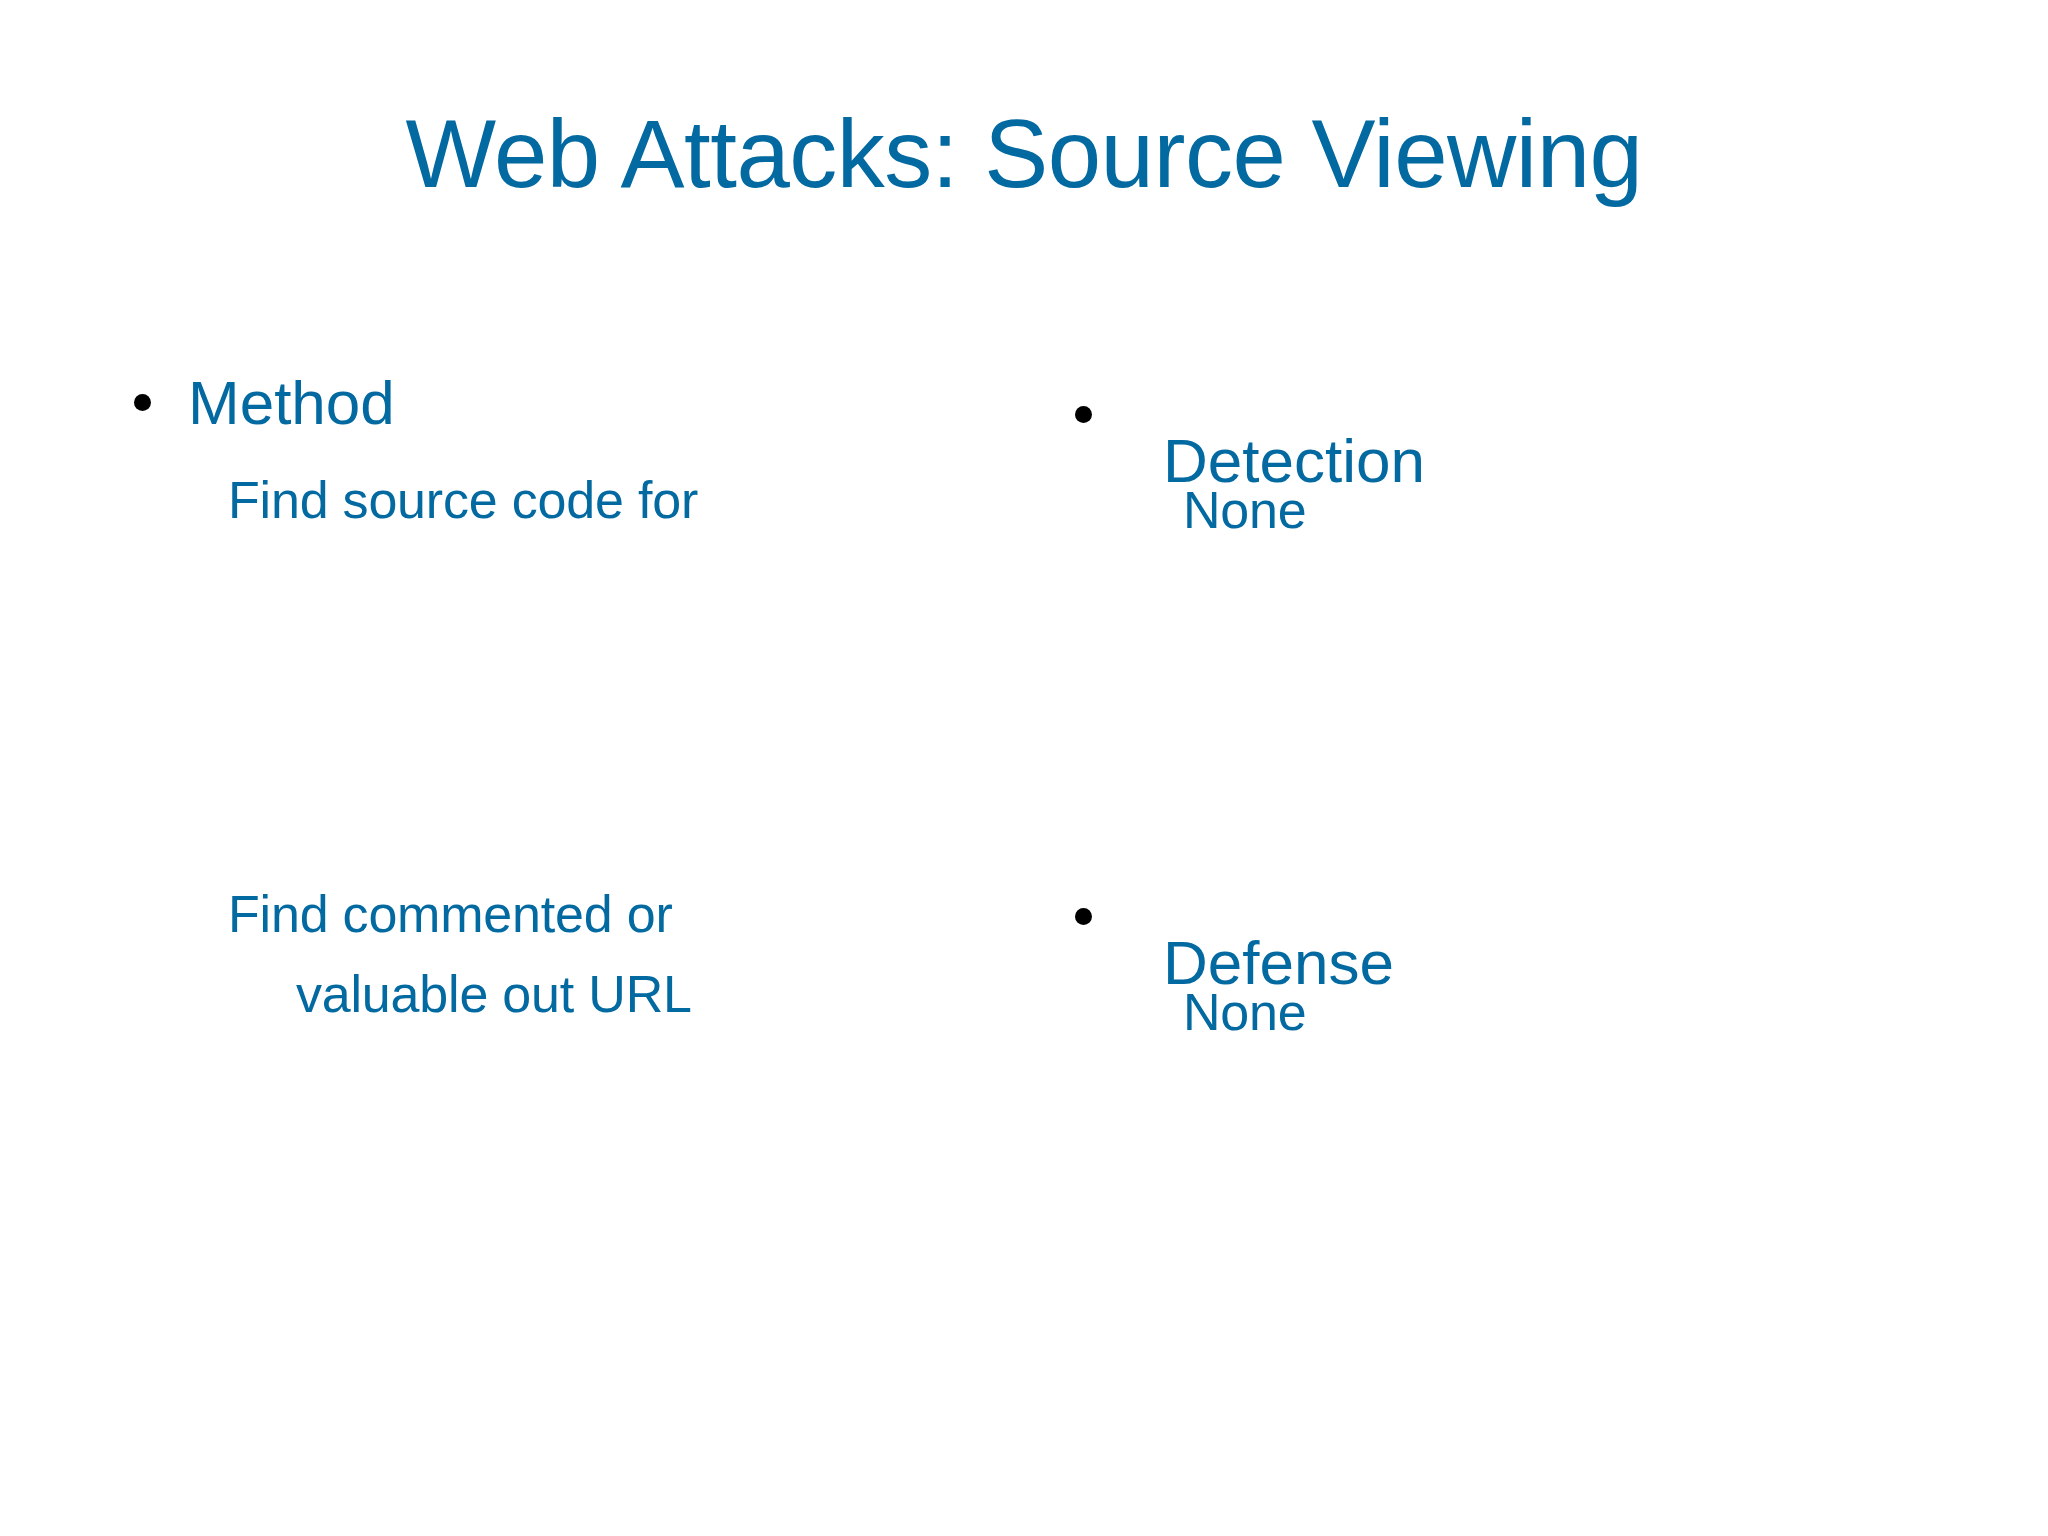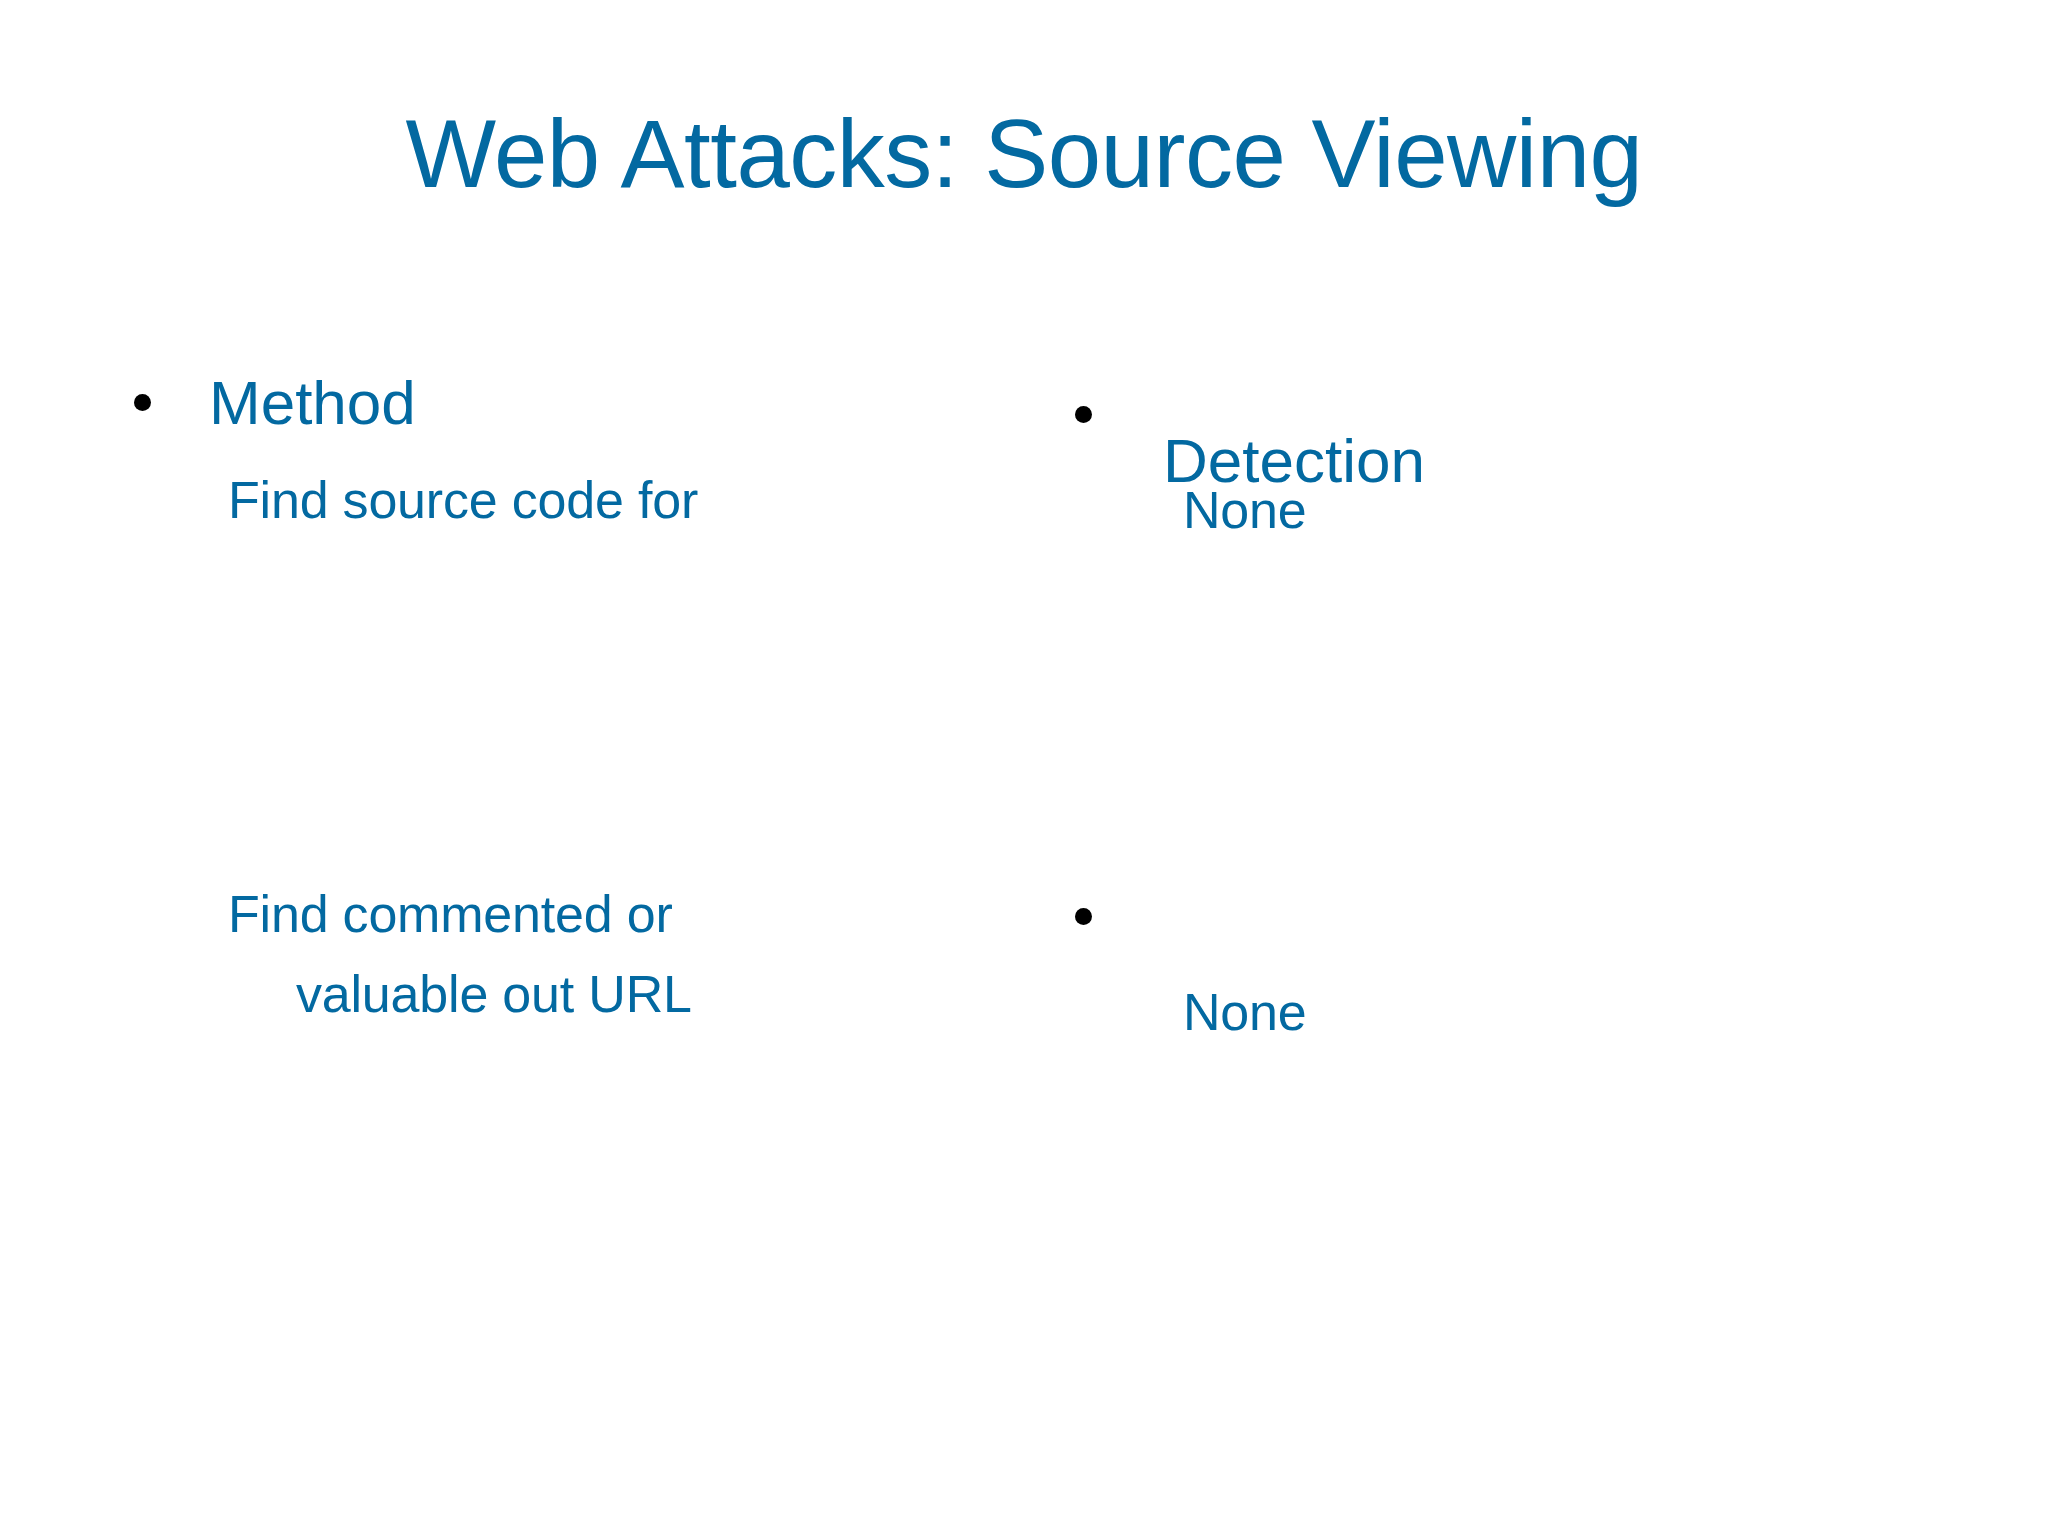--- a/index.html
+++ b/index.html
@@ -79,21 +79,21 @@
     background: #000000;
   }
 
   .column.right .bullet-dot {
     left: 40px;
     top: 36px;
   }
 
   .bullet-label {
     position: absolute;
-    left: 119px;
+    left: 98px;
     top: 0;
     font-size: 62px;
     line-height: 86px;
     font-weight: 400;
     letter-spacing: 0px;
   }
 
   .column.right .bullet-label {
     left: 128px;
     margin-top: 48px;
@@ -160,20 +160,21 @@
           <span class="bullet-label">Detection</span>
         </div>
         <div class="sub-text">
           <span class="line-1">None</span>
         </div>
       </div>
 
       <div class="block row-bottom">
         <div class="bullet-line">
           <span class="bullet-dot"></span>
+          <span class="bullet-label">Defense</span>
         </div>
         <div class="sub-text">
           <span class="line-1">None</span>
         </div>
       </div>
 
     </div>
 
   </div>
 </div>

